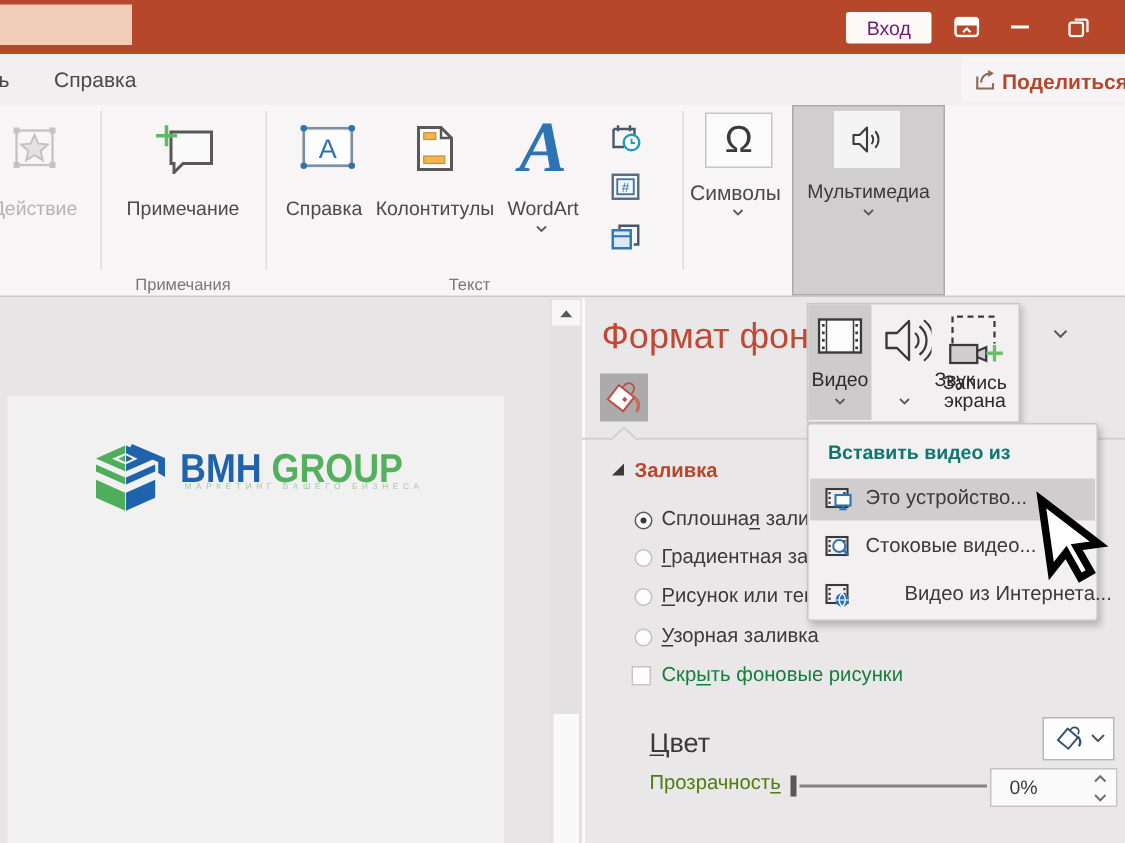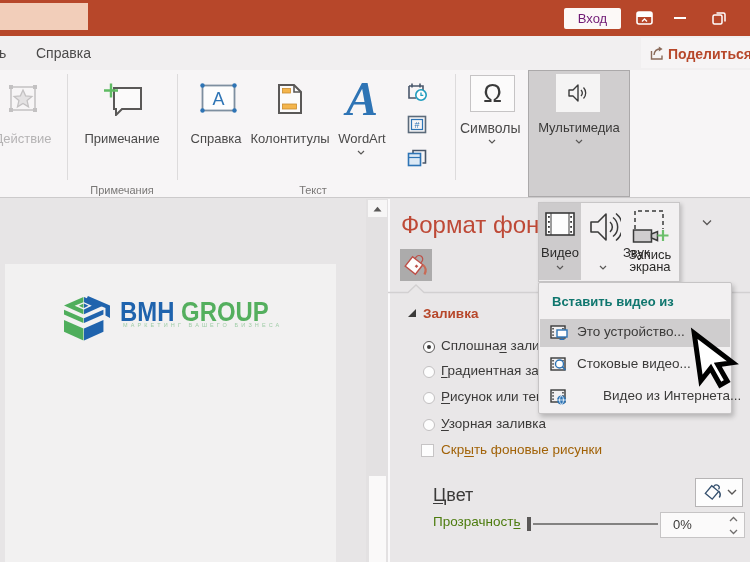--- a/index.html
+++ b/index.html
@@ -173,21 +173,21 @@
 <div class="abs" style="left:427px;top:345px;width:4px;height:4px;border-radius:50%;background:#3B3A39;"></div>
 <div class="abs" style="left:423px;top:366px;width:12px;height:12px;border-radius:50%;border:1px solid #C2C0C1;background:#FDFDFD;"></div>
 <div class="abs" style="left:423px;top:392px;width:12px;height:12px;border-radius:50%;border:1px solid #C2C0C1;background:#FDFDFD;"></div>
 <div class="abs" style="left:423px;top:419px;width:12px;height:12px;border-radius:50%;border:1px solid #C2C0C1;background:#FDFDFD;"></div>
 <div class="abs" style="left:441px;top:338px;font-size:13.5px;color:#3B3A39;white-space:nowrap;">Сплошна<u>я</u> заливка</div>
 <div class="abs" style="left:441px;top:363px;font-size:13.5px;color:#3B3A39;white-space:nowrap;"><u>Г</u>радиентная заливка</div>
 <div class="abs" style="left:441px;top:389px;font-size:13.5px;color:#3B3A39;white-space:nowrap;"><u>Р</u>исунок или текстура</div>
 <div class="abs" style="left:441px;top:416px;font-size:13.5px;color:#3B3A39;white-space:nowrap;"><u>У</u>зорная заливка</div>
 
 <div class="abs" style="left:421px;top:444px;width:13px;height:13px;border:1px solid #C6C4C5;background:#FDFDFD;"></div>
-<div class="abs" style="left:441px;top:442px;font-size:13.5px;color:#a16207;white-space:nowrap;">Скр<u>ы</u>ть фоновые рисунки</div>
+<div class="abs" style="left:441px;top:442px;font-size:13.5px;color:#15803d;white-space:nowrap;">Скр<u>ы</u>ть фоновые рисунки</div>
 
 <div class="abs" style="left:433px;top:485px;font-size:18px;color:#3B3A39;"><u>Ц</u>вет</div>
 <div class="abs" style="left:695px;top:478px;width:48px;height:29px;background:#FDFDFD;border:1px solid #B6B4B5;"></div>
 <svg class="abs" style="left:704px;top:483px;" width="19" height="19" viewBox="0 0 19 19">
   <g transform="rotate(40 9 9)">
     <rect x="4" y="5" width="9" height="10" fill="none" stroke="#35506E" stroke-width="1.3"></rect>
     <path d="M6 5 v-1.5 a2.8 2.8 0 0 1 5.6 0" fill="none" stroke="#35506E" stroke-width="1.2"></path>
   </g>
   <path d="M14.5 8 q3 3 .8 6.5" fill="none" stroke="#35506E" stroke-width="1.5"></path>
 </svg>

